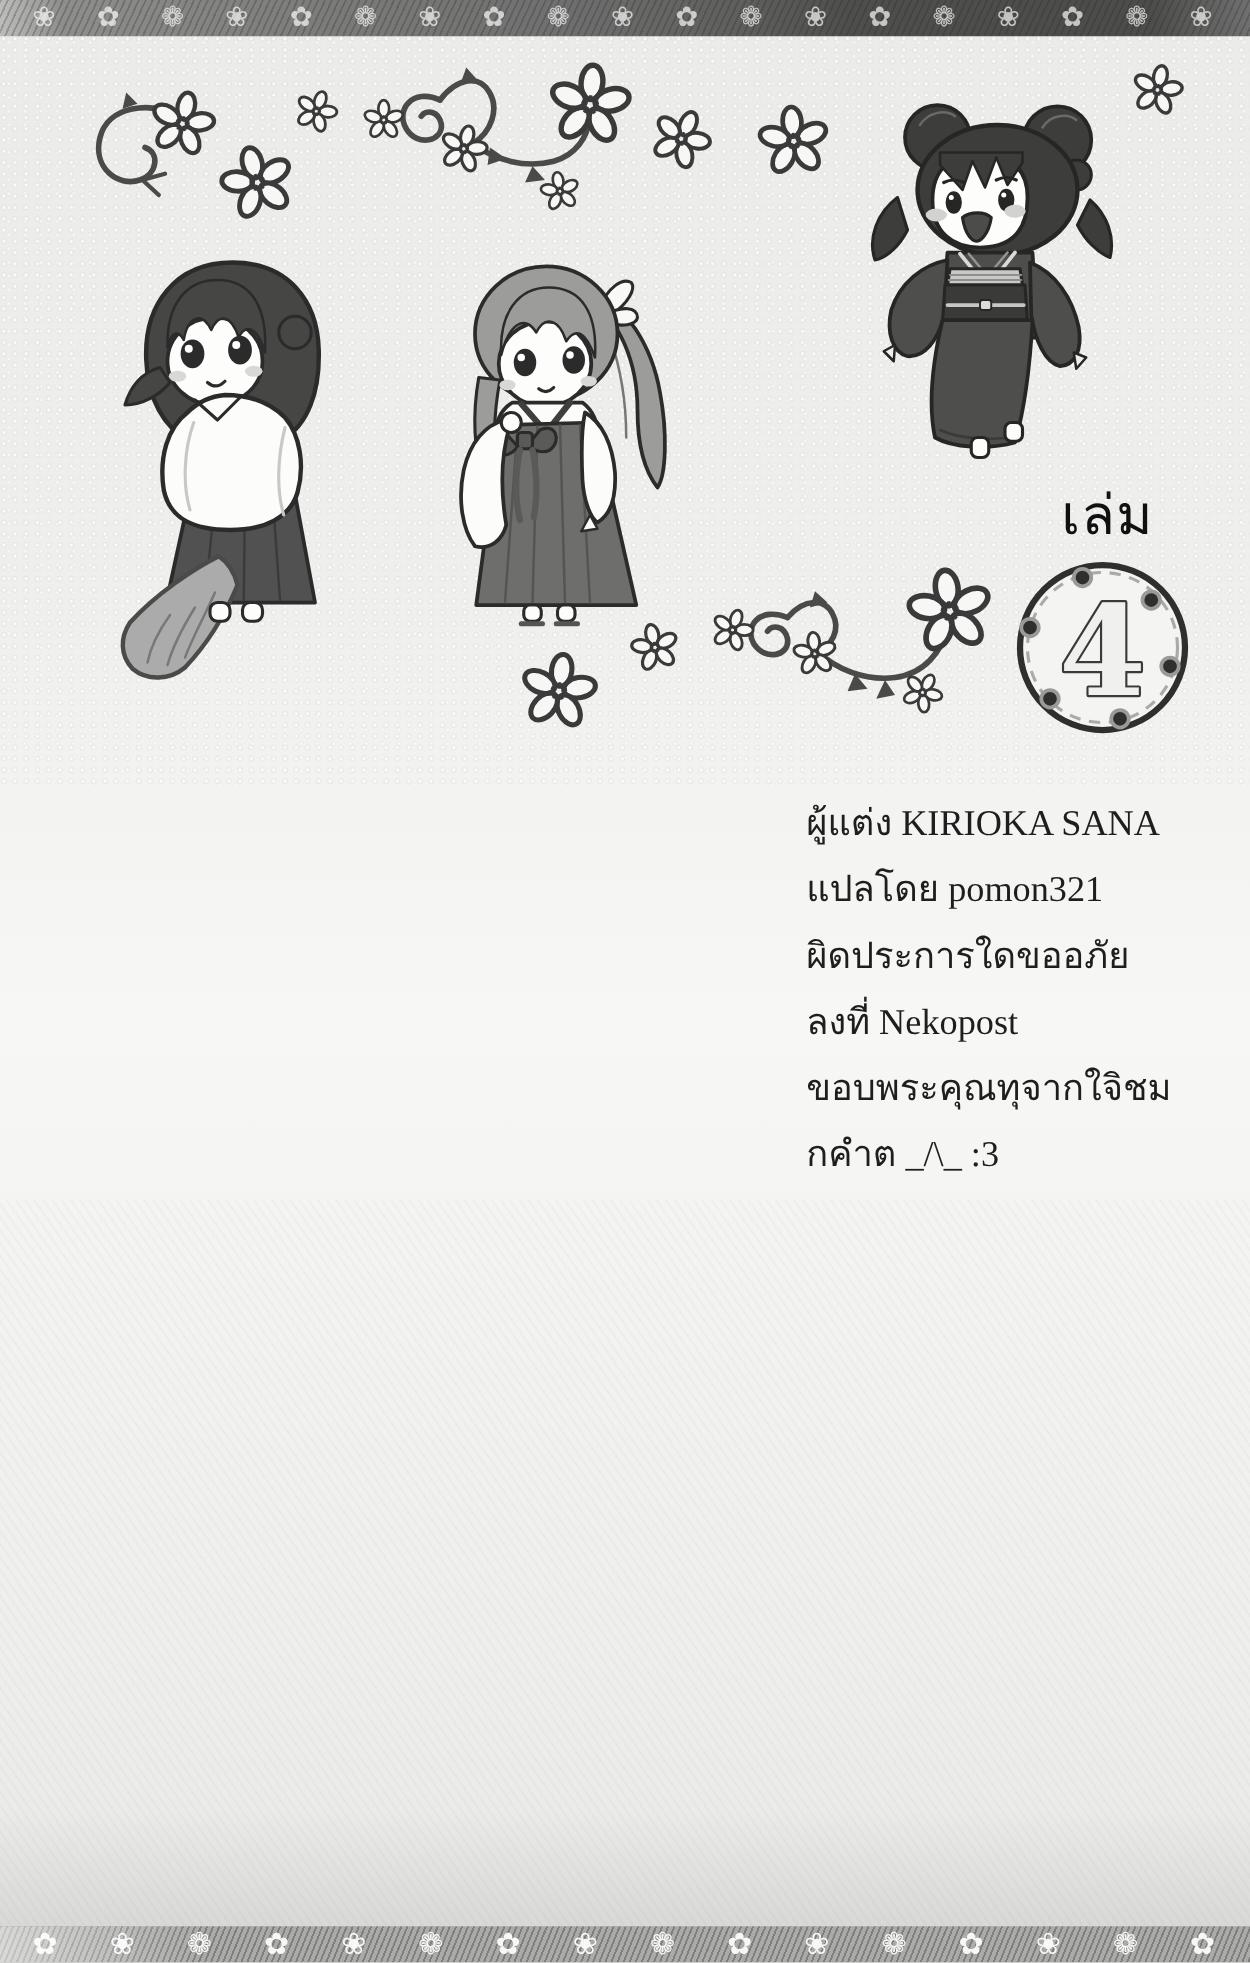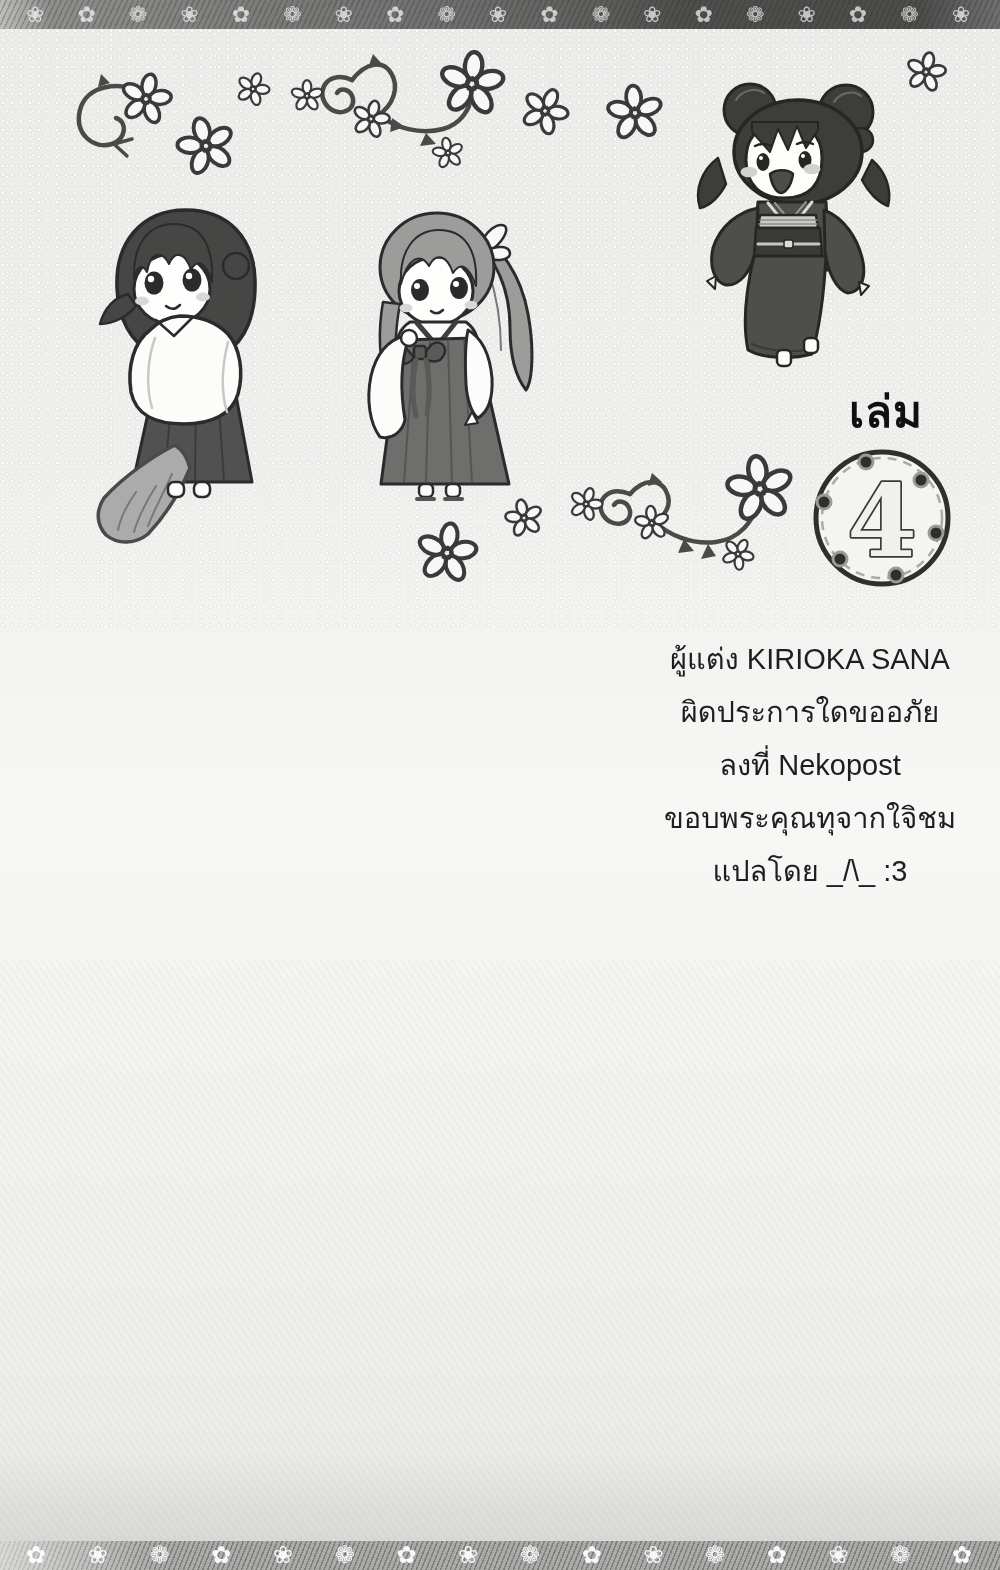--- a/index.html
+++ b/index.html
@@ -50,26 +50,26 @@
       repeating-linear-gradient(112deg, rgba(82,82,80,.45) 0 1.5px, rgba(200,200,198,.18) 1.5px 4.5px);
   }
   .bottom-border .glyph-row {
     font-size:24px; letter-spacing:17px; line-height:29px; color:rgba(255,255,255,.92);
   }
   
   svg.art { position:absolute; left:0; top:0; pointer-events:none; }
   
   .volume-label {
     position:absolute; left:832px; top:376px; width:108px; text-align:center;
-    font-size:44px; font-weight:700; color:#101010; letter-spacing:1px;
+    font-size:44px; font-weight:400; color:#101010; letter-spacing:1px;
   }
   .credits {
     position:absolute; left:645px; top:633px; width:330px;
-    font-family:Liberation Sans, sans-serif;
-    font-size:29px; line-height:53px; color:#1e1e1e; white-space:nowrap;text-align:center;
+    font-family:Liberation Serif, serif;
+    font-size:29px; line-height:53px; color:#1e1e1e; white-space:nowrap;
   }
 </style>
 </head>
 <body>
 
 <div class="page">
 
   <div class="top-border">
     <span class="glyph-row">❀ ✿ ❁ ❀ ✿ ❁ ❀ ✿ ❁ ❀ ✿ ❁ ❀ ✿ ❁ ❀ ✿ ❁ ❀ ✿ ❁ ❀ ✿ ❁ ❀ ✿ ❁ ❀</span>
   </div>
@@ -244,23 +244,24 @@
         <circle cx="896" cy="575" r="7"></circle>
       </g>
       <text x="882" y="556" text-anchor="middle" font-family="DejaVu Serif, serif" font-weight="bold" font-size="100" fill="#f0f0ee" stroke="#3a3a38" stroke-width="3.5" paint-order="stroke" stroke-linejoin="round">4</text>
     </g>
   </svg>
 
   <div class="volume-label">เล่ม</div>
 
   <div class="credits">
     <div>ผู้แต่ง KIRIOKA SANA</div>
+    <div>แปลโดย pomon321</div>
     <div>ผิดประการใดขออภัย</div>
     <div>ลงที่ Nekopost</div>
     <div>ขอบพระคุณทุจากใจิชม</div>
-    <div>แปลโดย _/\_ :3</div>
+    <div>กคำต _/\_ :3</div>
   </div>
 
   <div class="bottom-border">
     <span class="glyph-row">✿ ❀ ❁ ✿ ❀ ❁ ✿ ❀ ❁ ✿ ❀ ❁ ✿ ❀ ❁ ✿ ❀ ❁ ✿ ❀ ❁</span>
   </div>
 
 </div>
 
 </body></html>

